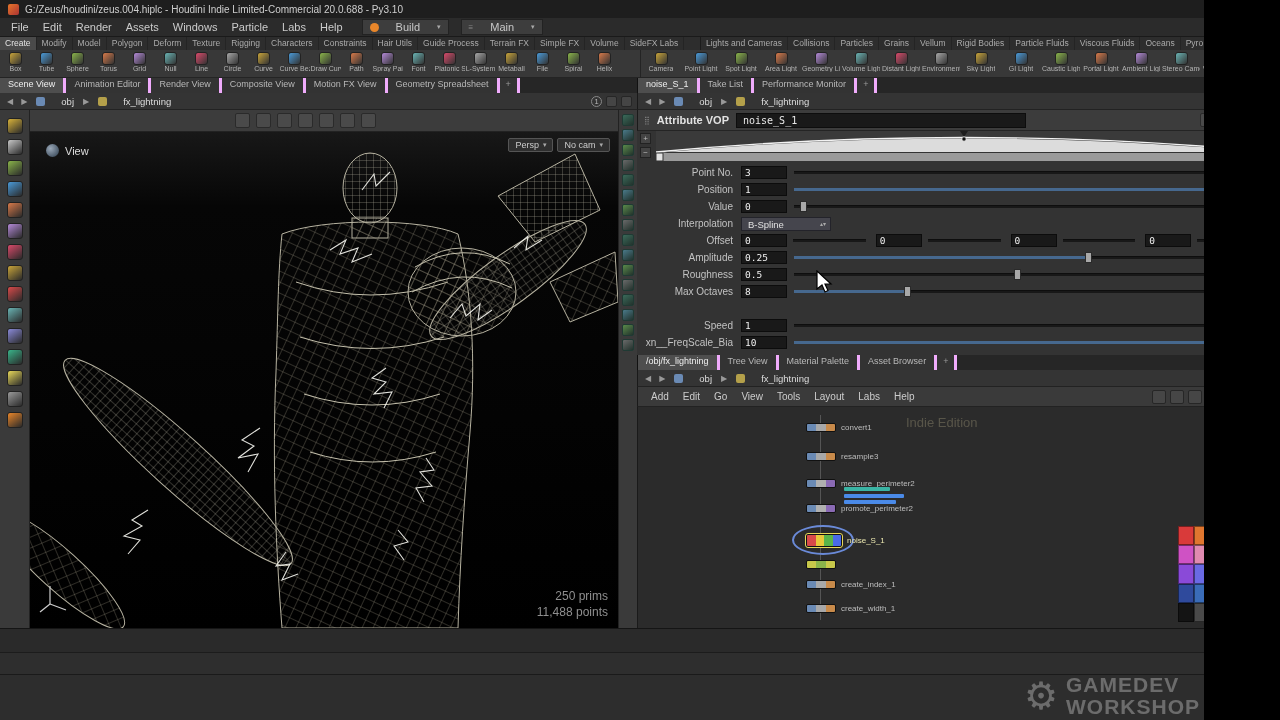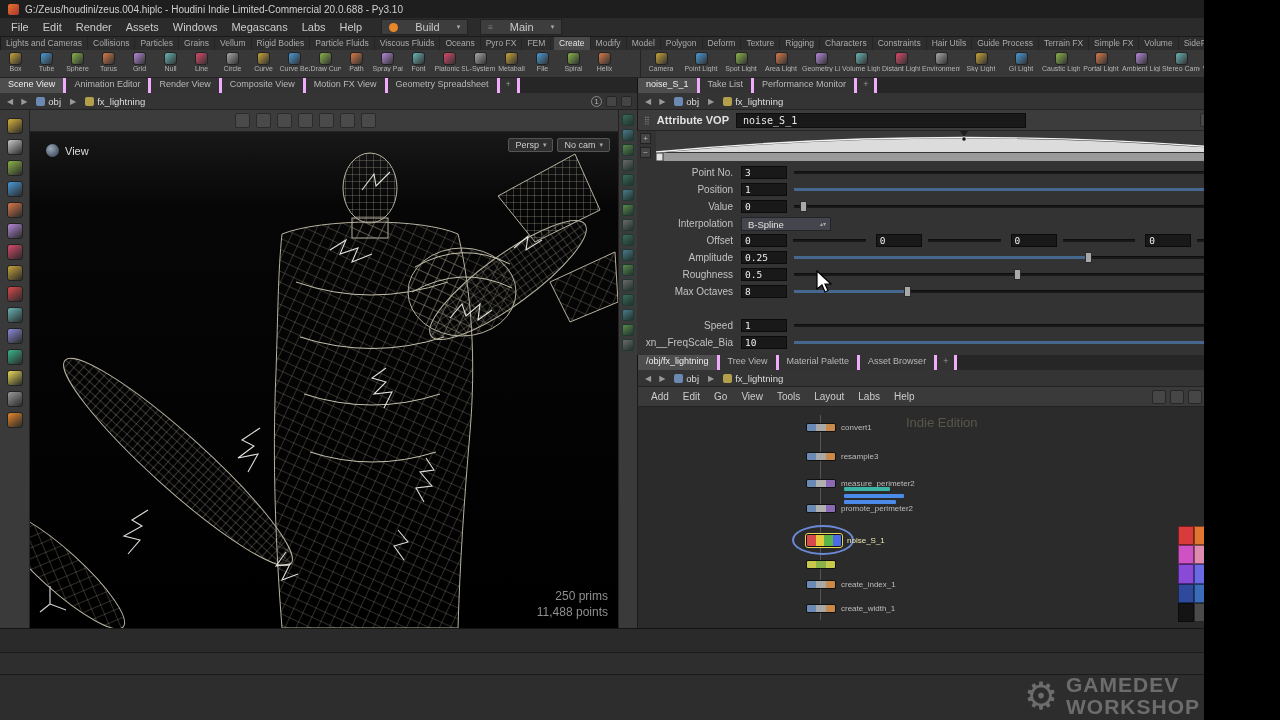--- a/index.html
+++ b/index.html
@@ -39,21 +39,21 @@
   
   #panetabs{left:0;top:78px;width:1280px;height:15px;background:#262626;display:flex;font-size:9px}
   #ptabs-left{width:637px;display:flex;overflow:hidden}
   #ptabs-right{flex:1;display:flex;overflow:hidden;border-left:1px solid #111}
   .ptab{padding:1px 8px;background:#333;border-right:3px solid #f0abfc;color:#b8b8b8;white-space:nowrap}
   .ptab.active{background:#4e4e4e;color:#eee}
   .ptab.plus{padding:1px 6px;color:#999}
   
   .pathbar{height:17px;background:#343434;border-bottom:1px solid #222;display:flex;align-items:center;gap:4px;padding:0 5px;font-size:9.5px}
   .pb-btn{color:#999;font-size:8px;padding:0 2px}
-  .chip{display:flex;align-items:center;gap:3px;padding:0 3px;color:#ddd}
+  .chip{display:flex;align-items:center;gap:16px;padding:0 3px;color:#ddd}
   .chip-icon{width:9px;height:9px;border-radius:2px;background:#6a8ab4}
   .chip-icon2{background:#b4a04a}
   .pb-spacer{flex:1}
   .link-badge{width:11px;height:11px;border:1px solid #888;border-radius:50%;font-size:7.5px;display:flex;align-items:center;justify-content:center;color:#bbb}
   .pb-icon{width:11px;height:11px;background:#454545;border:1px solid #262626;border-radius:2px}
   #lp-pathbar{left:0;top:93px;width:637px}
   #rt-pathbar{left:637px;top:93px;width:643px;border-left:1px solid #1a1a1a}
   #nb-pathbar{left:637px;top:370px;width:643px;border-left:1px solid #1a1a1a}
   
   #vp-toolbar{left:30px;top:110px;width:588px;height:22px;background:#3c3c3c;border-bottom:1px solid #222;display:flex;align-items:center;gap:6px;padding-left:205px}
@@ -139,21 +139,21 @@
     </span>
   </div>
 
   <div id="menubar" class="abs">
     <div id="menu-items" style="display:flex">
         <div class="menu-item">File</div>
         <div class="menu-item">Edit</div>
         <div class="menu-item">Render</div>
         <div class="menu-item">Assets</div>
         <div class="menu-item">Windows</div>
-        <div class="menu-item">Megascans</div>
+        <div class="menu-item">Particle</div>
         <div class="menu-item">Labs</div>
         <div class="menu-item">Help</div>
       </div>
     <div class="build-btn">
       <span class="build-dot"></span>
       <span>Build</span>
       <span class="caret">▾</span>
     </div>
     <div class="desk-sel">
       <span class="grip">≡</span>
@@ -163,50 +163,50 @@
     <div class="mb-right">
       <span class="grip">⣿</span>
       <div class="right-desk" style="margin-left:0">
         <span>Main</span>
         <span class="caret">▾</span>
       </div>
     </div>
   </div>
 
   <div id="shelftabs" class="abs">
-    <div id="shelf-tabs-right">
-        <div class="stab">Lights and Cameras</div>
-        <div class="stab">Collisions</div>
-        <div class="stab">Particles</div>
-        <div class="stab">Grains</div>
-        <div class="stab">Vellum</div>
-        <div class="stab">Rigid Bodies</div>
-        <div class="stab">Particle Fluids</div>
-        <div class="stab">Viscous Fluids</div>
-        <div class="stab">Oceans</div>
-        <div class="stab">Pyro FX</div>
-        <div class="stab">FEM</div>
-        <div class="stab">Wires</div>
-      </div>
     <div id="shelf-tabs-left">
         <div class="stab active">Create</div>
         <div class="stab">Modify</div>
         <div class="stab">Model</div>
         <div class="stab">Polygon</div>
         <div class="stab">Deform</div>
         <div class="stab">Texture</div>
         <div class="stab">Rigging</div>
         <div class="stab">Characters</div>
         <div class="stab">Constraints</div>
         <div class="stab">Hair Utils</div>
         <div class="stab">Guide Process</div>
         <div class="stab">Terrain FX</div>
         <div class="stab">Simple FX</div>
         <div class="stab">Volume</div>
         <div class="stab">SideFX Labs</div>
+      </div>
+    <div id="shelf-tabs-right">
+        <div class="stab">Lights and Cameras</div>
+        <div class="stab">Collisions</div>
+        <div class="stab">Particles</div>
+        <div class="stab">Grains</div>
+        <div class="stab">Vellum</div>
+        <div class="stab">Rigid Bodies</div>
+        <div class="stab">Particle Fluids</div>
+        <div class="stab">Viscous Fluids</div>
+        <div class="stab">Oceans</div>
+        <div class="stab">Pyro FX</div>
+        <div class="stab">FEM</div>
+        <div class="stab">Wires</div>
       </div>
     <div class="shelf-end">
       <span>+</span>
       <span>≡</span>
     </div>
   </div>
 
   <div id="shelftools" class="abs">
     <div id="tools-left">
         <div class="tool">

